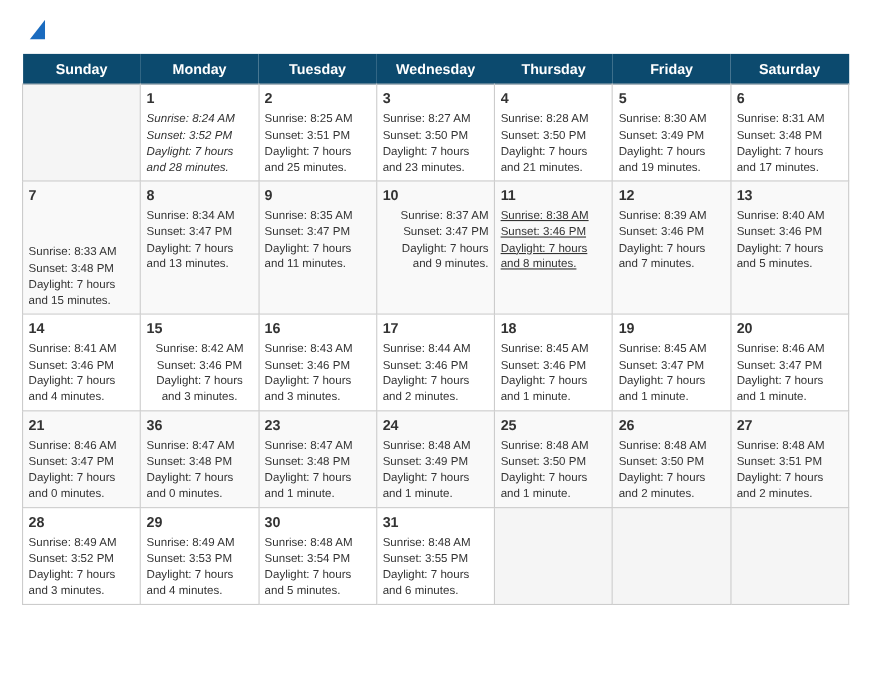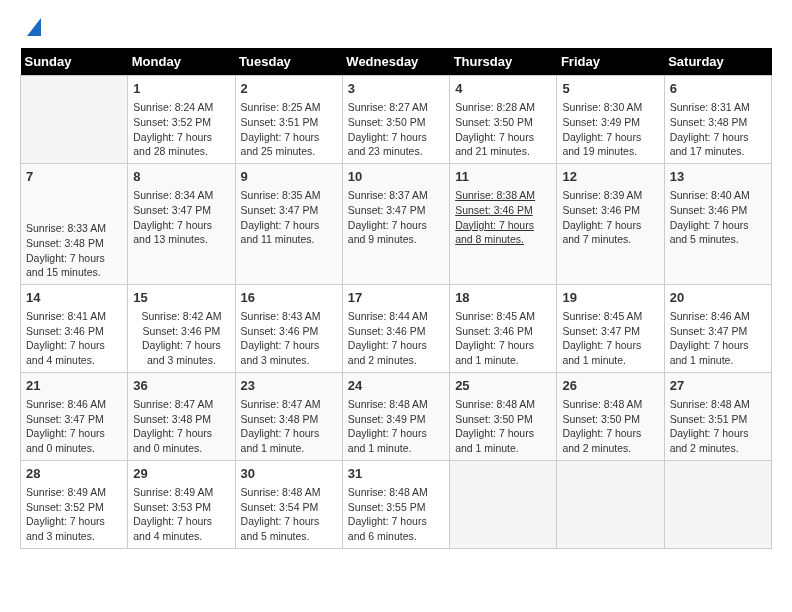--- a/index.html
+++ b/index.html
@@ -40,24 +40,24 @@
       font-size: 16px;
       font-weight: normal;
       color: #333;
     }
     table {
       width: 100%;
       border-collapse: collapse;
       font-size: 11px;
     }
     thead tr th {
-      background-color: #000000;
+      background-color: #0c4a6e;
       color: #fff;
       padding: 6px 4px;
-      text-align: left;
+      text-align: center;
       font-size: 13px;
       font-weight: bold;
     }
     tbody tr td {
       border: 1px solid #ccc;
       padding: 4px 5px;
       vertical-align: top;
       width: 14.28%;
       min-height: 80px;
       color: #333;
@@ -113,21 +113,21 @@
         <th>Thursday</th>
         <th>Friday</th>
         <th>Saturday</th>
       </tr>
   </thead>
   <tbody id="calendar-body">
   <tr>
         <td class="empty"></td>
         <td>
           <span class="day-num">1</span>
-          <div class="cell-text" style="white-space: pre-line;">Sunrise: 8:24 AM
+          <div class="cell-text" style="white-space: pre-line; font-style: italic;">Sunrise: 8:24 AM
 Sunset: 3:52 PM
 Daylight: 7 hours
 and 28 minutes.</div>
         </td>
         <td>
           <span class="day-num">2</span>
           <div class="cell-text" style="white-space: pre-line;">Sunrise: 8:25 AM
 Sunset: 3:51 PM
 Daylight: 7 hours
 and 25 minutes.</div>
@@ -178,21 +178,21 @@
         </td>
         <td>
           <span class="day-num">9</span>
           <div class="cell-text" style="white-space: pre-line;">Sunrise: 8:35 AM
 Sunset: 3:47 PM
 Daylight: 7 hours
 and 11 minutes.</div>
         </td>
         <td>
           <span class="day-num">10</span>
-          <div class="cell-text" style="white-space: pre-line;">Sunrise: 8:37 AM
+          <div class="cell-text" style="white-space: pre-line; text-align: right;">Sunrise: 8:37 AM
 Sunset: 3:47 PM
 Daylight: 7 hours
 and 9 minutes.</div>
         </td>
         <td>
           <span class="day-num">11</span>
           <div class="cell-text" style="white-space: pre-line; text-decoration: underline;">Sunrise: 8:38 AM
 Sunset: 3:46 PM
 Daylight: 7 hours
 and 8 minutes.</div>

